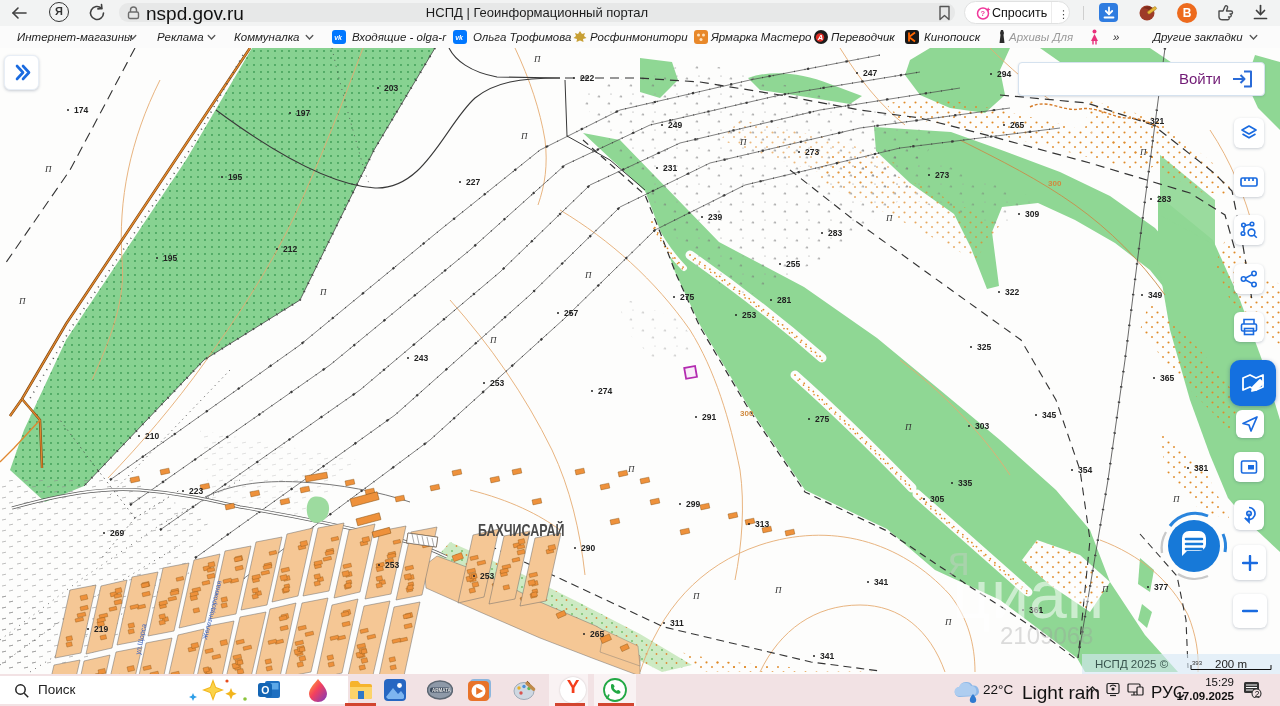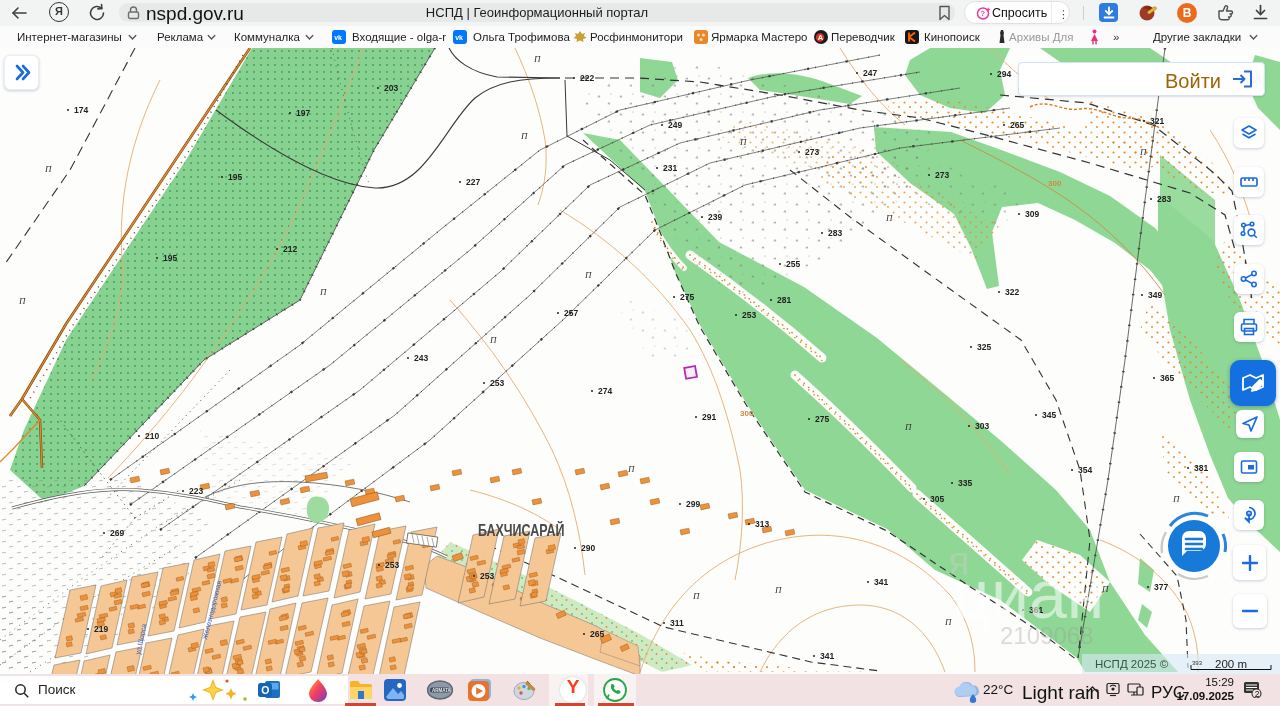--- a/index.html
+++ b/index.html
@@ -1,21 +1,21 @@
 <!DOCTYPE html>
 <html><head>
 <meta charset="utf-8">
 <style>
   html,body{margin:0;padding:0;width:1280px;height:706px;overflow:hidden;
     font-family:"Liberation Sans",sans-serif;background:#fff;}
   .abs{position:absolute;}
   #row1{position:absolute;left:0;top:0;width:1280px;height:26px;background:#f2f3f3;}
   #addr{position:absolute;left:119px;top:3px;width:836px;height:19px;background:#e7e8e8;border-radius:9px;}
   #title{position:absolute;left:0;top:0;width:100%;text-align:center;font-size:13px;color:#1c1c1c;line-height:19px;}
-  #row2{position:absolute;left:0;top:26px;width:1280px;height:22px;background:#fbfbfb;font-size:11.5px;color:#1e1e1e;}
+  #row2{position:absolute;left:0;top:26px;width:1280px;height:22px;background:#fbfbfb;font-size:11.5px;color:#1e1e1e;font-style:italic;}
   .bk{position:absolute;top:0;height:22px;line-height:22px;white-space:nowrap;}
   #map{position:absolute;left:0;top:48px;width:1280px;height:626px;background:#fdfdfc;overflow:hidden;}
   .mbtn{position:absolute;background:#fff;border-radius:6px;box-shadow:0 1px 3px rgba(40,60,90,.25);}
   #tbar{position:absolute;left:0;top:674px;width:1280px;height:32px;background:#f2e2e4;}
 </style>
 </head>
 <body>
 <div id="map">
   <svg width="1280" height="626" viewBox="0 48 1280 626">
 <defs>
@@ -655,21 +655,21 @@
 <path d="M1191,665 L1191,669.5 L1271,669.5 L1271,665" fill="none" stroke="#111" stroke-width="1"></path>
   </svg>
 <div class="mbtn" style="left:4px;top:7px;width:33px;height:33px;border:1px solid #e8eef6;">
 <svg width="33" height="33" viewBox="0 0 33 33">
         <g stroke="#1a6be0" stroke-width="2.6" fill="none" stroke-linecap="round" stroke-linejoin="round">
           <path d="M12,10 l6,6.5 -6,6.5"></path>
           <path d="M18,10 l6,6.5 -6,6.5"></path>
         </g>
       </svg></div>
 <div style="position:absolute;left:1018px;top:14px;width:247px;height:34px;background:#fff;border:1px solid #d5e2ef;border-radius:4px;box-shadow:0 1px 2px rgba(60,80,110,.18);box-sizing:border-box;">
-<div style="position:absolute;right:43px;top:7px;font-size:20px;color:#a16207;">Войти</div>
+<div style="position:absolute;right:43px;top:7px;font-size:15px;color:#701a75;">Войти</div>
 <svg style="position:absolute;right:11px;top:7px" width="21" height="18" viewBox="0 0 21 18">
         <g stroke="#2a6bd8" stroke-width="2" fill="none" stroke-linejoin="round">
           <path d="M1,9 h11"></path>
           <path d="M8.5,5 l4,4 -4,4"></path>
           <path d="M12,1.5 h7 v15 h-7"></path>
         </g>
       </svg>
     </div>
 <div class="mbtn" style="left:1234px;top:70px;width:30px;height:30px;">
       <svg style="position:absolute;left:50%;top:50%;transform:translate(-50%,-50%)" width="20" height="20" viewBox="0 0 20 20">

